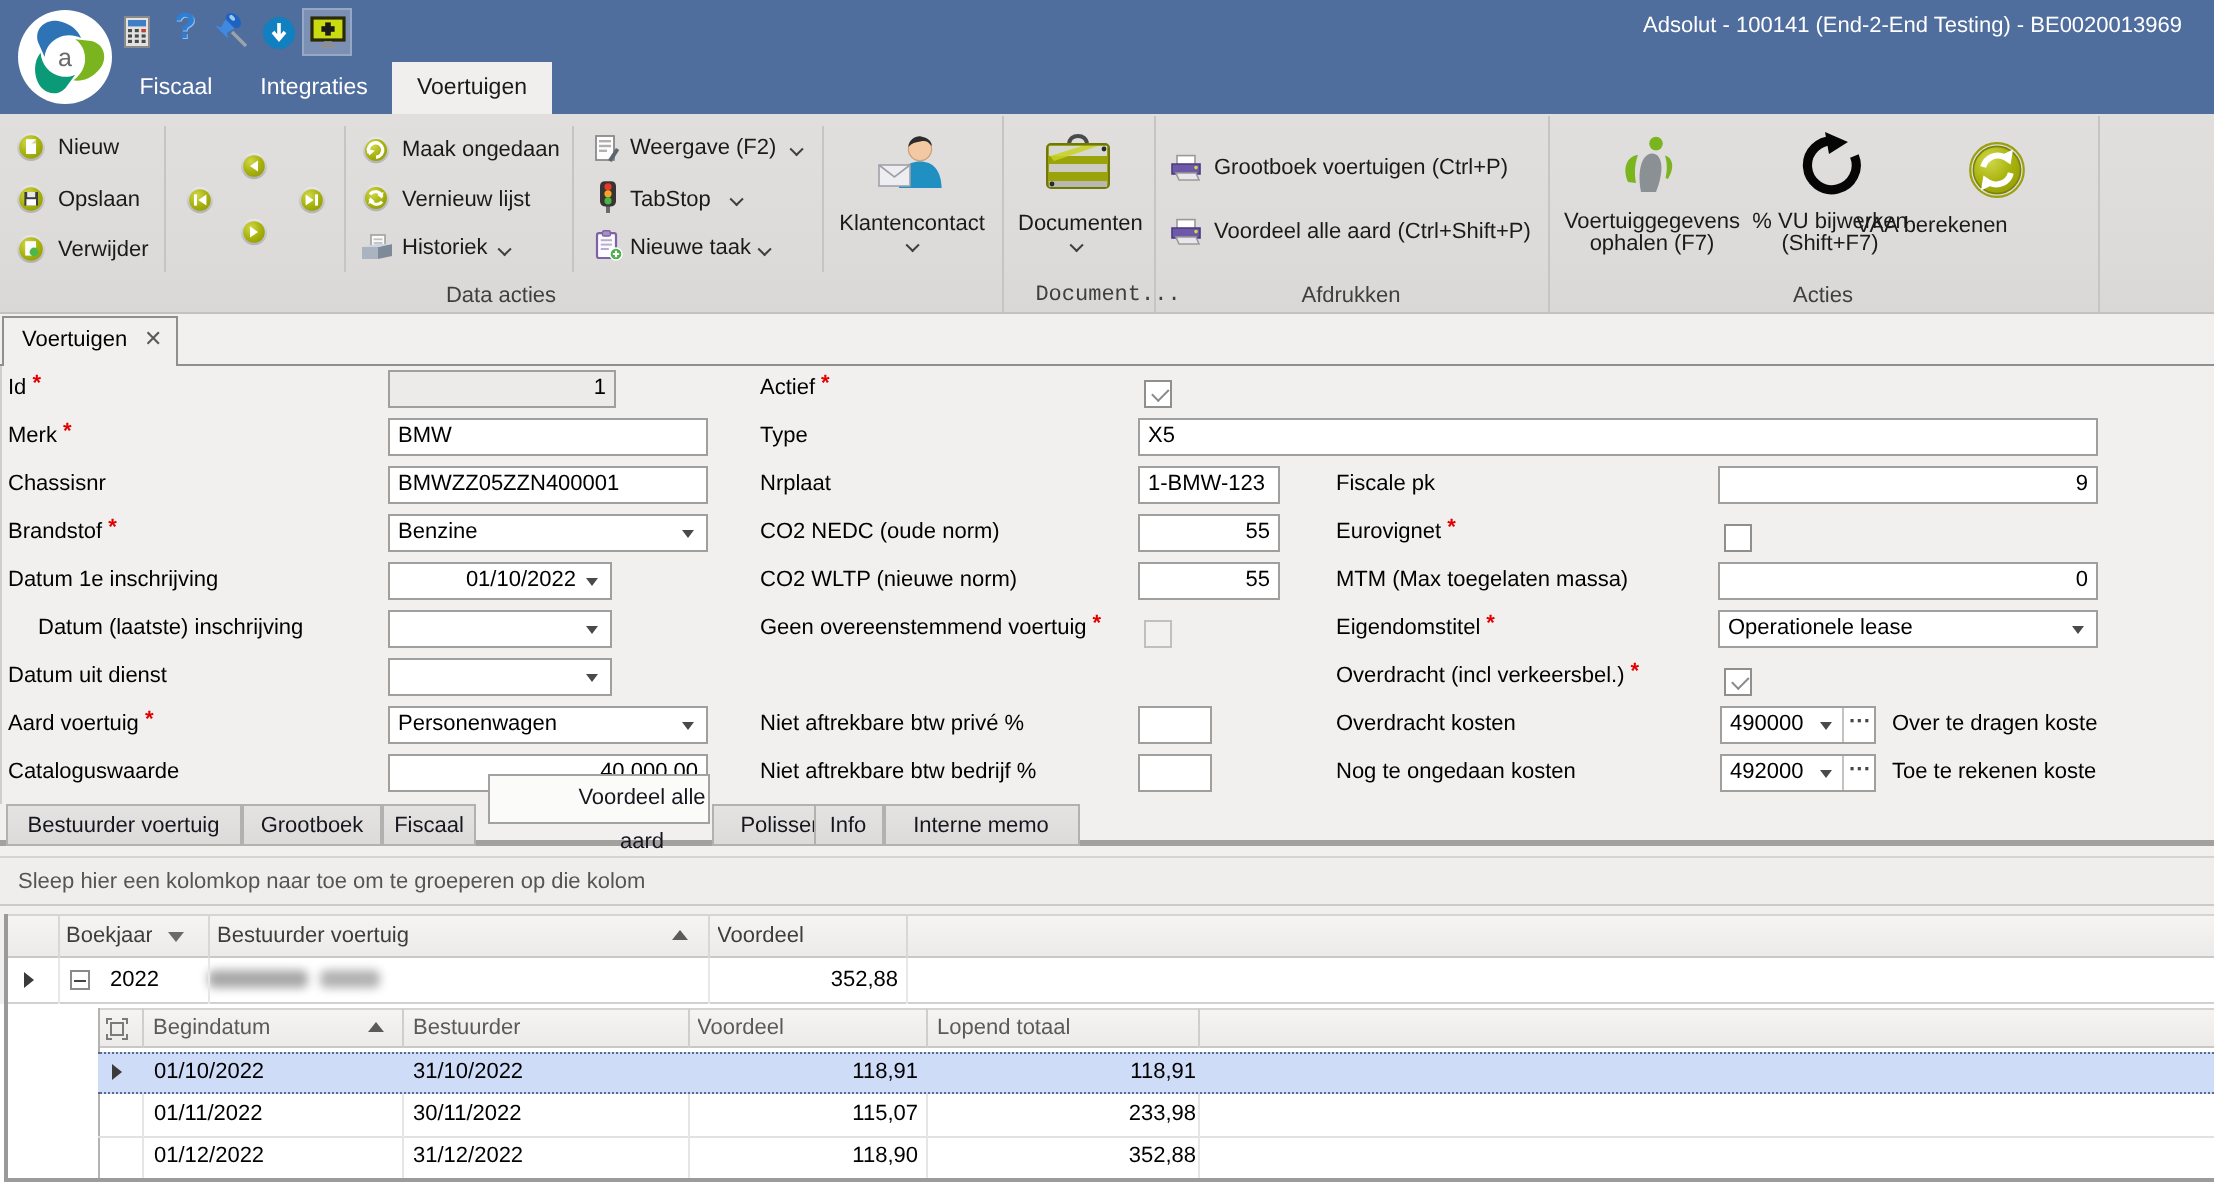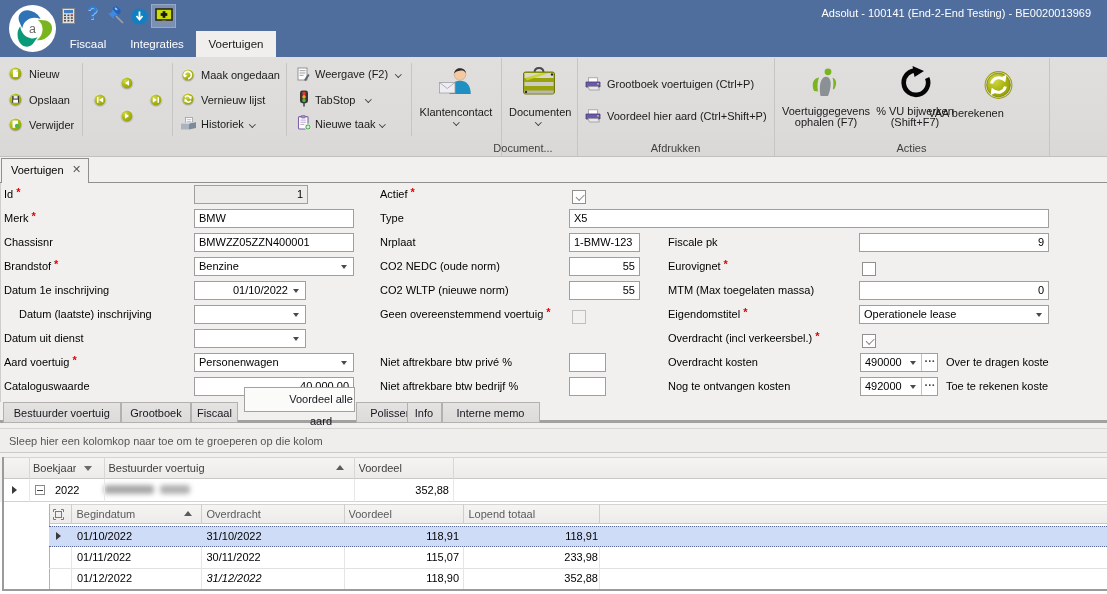--- a/index.html
+++ b/index.html
@@ -106,21 +106,22 @@
 
 <div class="ribbon"></div>
 <div class="vsep" style="left:82px;top:63px;height:73px;"></div>
 <div class="vsep" style="left:172px;top:63px;height:73px;"></div>
 <div class="vsep" style="left:286px;top:63px;height:73px;"></div>
 <div class="vsep" style="left:411px;top:63px;height:73px;"></div>
 <div class="vsep" style="left:501px;top:58px;height:98px;"></div>
 <div class="vsep" style="left:577px;top:58px;height:98px;"></div>
 <div class="vsep" style="left:774px;top:58px;height:98px;"></div>
 <div class="vsep" style="left:1049px;top:58px;height:98px;"></div>
-<div class="glabel" style="left:485px;width:76px;">Document...</div>
+<div class="glabel" style="left:0px;width:501px;">Data acties</div>
+<div class="glabel" style="left:516px;width:76px;font-family:Liberation Mono, monospace;">Document...</div>
 <div class="glabel" style="left:774px;width:275px;">Acties</div>
 <div class="glabel" style="left:577px;width:197px;">Afdrukken</div>
 <div id="ribbon-items">
 <svg width="0" height="0" style="position:absolute">
         <defs>
 <radialGradient id="grn" cx="35%" cy="30%" r="75%">
             <stop offset="0%" stop-color="#d0d84a"></stop>
             <stop offset="60%" stop-color="#aab40e"></stop>
             <stop offset="100%" stop-color="#97a008"></stop>
           </radialGradient>
@@ -262,21 +263,21 @@
         <path d="M3 9.5 L13 9.5 L14.5 13 L4.5 13 Z" fill="#e8e8ec" stroke="#9a9a9a" stroke-width="0.8"></path>
         <circle cx="13" cy="6.8" r="0.9" fill="#c8e040"></circle>
       </svg>
 <div class="rtxt" style="left:607px;top:76.5px;">Grootboek voertuigen (Ctrl+P)</div>
 <svg class="abs" style="left:585px;top:108.5px" width="16" height="15" viewBox="0 0 16 15">
         <rect x="3.5" y="0.8" width="9" height="4.5" fill="#fff" stroke="#9a9a9a" stroke-width="0.8"></rect>
         <path d="M1 5 L15 5 L15 10 L1 10 Z" fill="#6e58a8" stroke="#4c3a80" stroke-width="0.8"></path>
         <path d="M3 9.5 L13 9.5 L14.5 13 L4.5 13 Z" fill="#e8e8ec" stroke="#9a9a9a" stroke-width="0.8"></path>
         <circle cx="13" cy="6.8" r="0.9" fill="#c8e040"></circle>
       </svg>
-<div class="rtxt" style="left:607px;top:109px;">Voordeel hier aard (Ctrl+Shift+P)</div>
+<div class="rtxt" style="left:607px;top:109px;">Voordeel alle aard (Ctrl+Shift+P)</div>
 
 <svg class="abs" style="left:808px;top:68px" width="34" height="31" viewBox="0 0 34 31">
 <circle cx="20" cy="3.8" r="3.4" fill="#7ab41e"></circle>
 <path d="M12.5 28 C10.5 17 13 9.5 17.5 8.8 C21.5 8.2 23.5 13 22.5 19 C22 22.5 21 25.5 20 28 Z" fill="#8b9095"></path>
 <path d="M6 23 C3 16 5.5 10 11 9.5 C9.5 13.5 9 18 10 23.5 Z" fill="#7ab41e"></path>
 <path d="M26 21.5 C29.5 16 28.5 11 24.5 9.8 C25.5 13 25.8 16.5 24.8 21 Z" fill="#7ab41e"></path>
 </svg>
 <div class="rtxt" style="left:780px;top:105.5px;width:92px;text-align:center;line-height:11px;">Voertuiggegevens<br>ophalen (F7)</div>
 <svg class="abs" style="left:899px;top:66px" width="32" height="34" viewBox="0 0 32 34">
 <path d="M18 4.5 A 12.2 12.2 0 1 0 28.2 12" fill="none" stroke="#050505" stroke-width="4.6"></path>
@@ -352,21 +353,21 @@
     <div class="fld" style="left:859px;top:148px;width:190px;">Operationele lease</div>
     <div class="dar" style="left:1036px;top:156px;"></div>
     <div class="lbl" style="left:668px;top:172px;">Overdracht (incl verkeersbel.)<b class="ast">*</b></div>
     <div class="cb ck" style="left:862px;top:176.5px;"></div>
     <div class="lbl" style="left:668px;top:196px;">Overdracht kosten</div>
     <div class="fld" style="left:860px;top:196px;width:78px;">490000</div>
     <div class="dar" style="left:910px;top:204px;"></div>
     <div class="abs" style="left:921px;top:197px;width:1px;height:17px;background:#c4c3c2;"></div>
     <div class="abs" style="left:923px;top:196px;width:14px;height:19px;line-height:17px;text-align:center;color:#333;letter-spacing:0;font-weight:bold;color:#444;">···</div>
     <div class="lbl" style="left:946px;top:196px;">Over te dragen koste</div>
-    <div class="lbl" style="left:668px;top:220px;">Nog te ontvangen kosten</div>
+    <div class="lbl" style="left:668px;top:220px;">Nog te ongedaan kosten</div>
     <div class="fld" style="left:860px;top:220px;width:78px;">492000</div>
     <div class="dar" style="left:910px;top:228px;"></div>
     <div class="abs" style="left:921px;top:221px;width:1px;height:17px;background:#c4c3c2;"></div>
     <div class="abs" style="left:923px;top:220px;width:14px;height:19px;line-height:17px;text-align:center;color:#333;letter-spacing:0;font-weight:bold;color:#444;">···</div>
     <div class="lbl" style="left:946px;top:220px;">Toe te rekenen koste</div>
   </div>
 
   <div id="bottom">
     <div class="btabline"></div>
     <div class="btab" style="left:2.5px;width:118.5px;">Bestuurder voertuig</div>
@@ -407,21 +408,21 @@
     <div class="ghead" style="left:48.5px;top:347px;width:1058.5px;height:20px;border-bottom:1px solid #c9c8c7;"></div>
     <div class="abs" style="left:48.5px;top:347px;width:1px;height:86px;background:#b4b3b2;"></div>
     <svg class="abs" style="left:53px;top:352px" width="11" height="11" viewBox="0 0 11 11">
           <g stroke="#7a7a7a" fill="none">
             <rect x="2.5" y="2.5" width="6" height="6"></rect>
             <path d="M0.5 3 V0.5 H3 M8 0.5 H10.5 V3 M10.5 8 V10.5 H8 M3 10.5 H0.5 V8"></path>
           </g>
         </svg>
     <div class="gcell" style="left:76.5px;top:347px;color:#5a5a5a;line-height:20px;">Begindatum</div>
     <div class="sort-up" style="left:184px;top:354px;"></div>
-    <div class="gcell" style="left:206.5px;top:347px;color:#5a5a5a;line-height:20px;">Overdracht</div>
+    <div class="gcell" style="left:206.5px;top:347px;color:#5a5a5a;line-height:20px;">Bestuurder</div>
     <div class="gcell" style="left:348.5px;top:347px;color:#5a5a5a;line-height:20px;">Voordeel</div>
     <div class="gcell" style="left:468.5px;top:347px;color:#5a5a5a;line-height:20px;">Lopend totaal</div>
     <div class="gline" style="left:71px;top:347px;width:1px;height:20px;background:#cfcecd;"></div>
     <div class="gline" style="left:200.5px;top:347px;width:1px;height:20px;background:#cfcecd;"></div>
     <div class="gline" style="left:343.5px;top:347px;width:1px;height:20px;background:#cfcecd;"></div>
     <div class="gline" style="left:463px;top:347px;width:1px;height:20px;background:#cfcecd;"></div>
     <div class="gline" style="left:599px;top:347px;width:1px;height:20px;background:#cfcecd;"></div>
 
     <div class="abs" style="left:48.5px;top:369px;width:1058.5px;height:21px;background:#cfdcf7;border-top:1px dotted #5a6b94;border-bottom:1px dotted #5a6b94;"></div>
     <div class="tri-r" style="left:56px;top:375px;"></div>
@@ -429,21 +430,21 @@
     <div class="gcell" style="left:206.5px;top:369px;line-height:21px;">31/10/2022</div>
     <div class="gcell" style="left:344px;top:369px;width:115px;line-height:21px;text-align:right;">118,91</div>
     <div class="gcell" style="left:464px;top:369px;width:134px;line-height:21px;text-align:right;">118,91</div>
 
     <div class="gcell" style="left:77px;top:390px;line-height:21px;">01/11/2022</div>
     <div class="gcell" style="left:206.5px;top:390px;line-height:21px;">30/11/2022</div>
     <div class="gcell" style="left:344px;top:390px;width:115px;line-height:21px;text-align:right;">115,07</div>
     <div class="gcell" style="left:464px;top:390px;width:134px;line-height:21px;text-align:right;">233,98</div>
     <div class="rowline" style="left:48.5px;top:410.5px;width:1058.5px;"></div>
     <div class="gcell" style="left:77px;top:411px;line-height:21px;">01/12/2022</div>
-    <div class="gcell" style="left:206.5px;top:411px;line-height:21px;font-style:italic;">31/12/2022</div>
+    <div class="gcell" style="left:206.5px;top:411px;line-height:21px;">31/12/2022</div>
     <div class="gcell" style="left:344px;top:411px;width:115px;line-height:21px;text-align:right;">118,90</div>
     <div class="gcell" style="left:464px;top:411px;width:134px;line-height:21px;text-align:right;">352,88</div>
 
     <div class="gline" style="left:71px;top:390px;width:1px;height:42px;background:#e6e5e4;"></div>
     <div class="gline" style="left:200.5px;top:390px;width:1px;height:42px;background:#e6e5e4;"></div>
     <div class="gline" style="left:343.5px;top:390px;width:1px;height:42px;background:#e6e5e4;"></div>
     <div class="gline" style="left:463px;top:390px;width:1px;height:42px;background:#e6e5e4;"></div>
     <div class="gline" style="left:599px;top:390px;width:1px;height:42px;background:#e6e5e4;"></div>
     <div class="abs" style="left:2px;top:432px;width:1105px;height:2px;background:#9b9b9b;"></div>
     <div class="abs" style="left:1.5px;top:300px;width:2.5px;height:133px;background:#9a9a9a;"></div>

